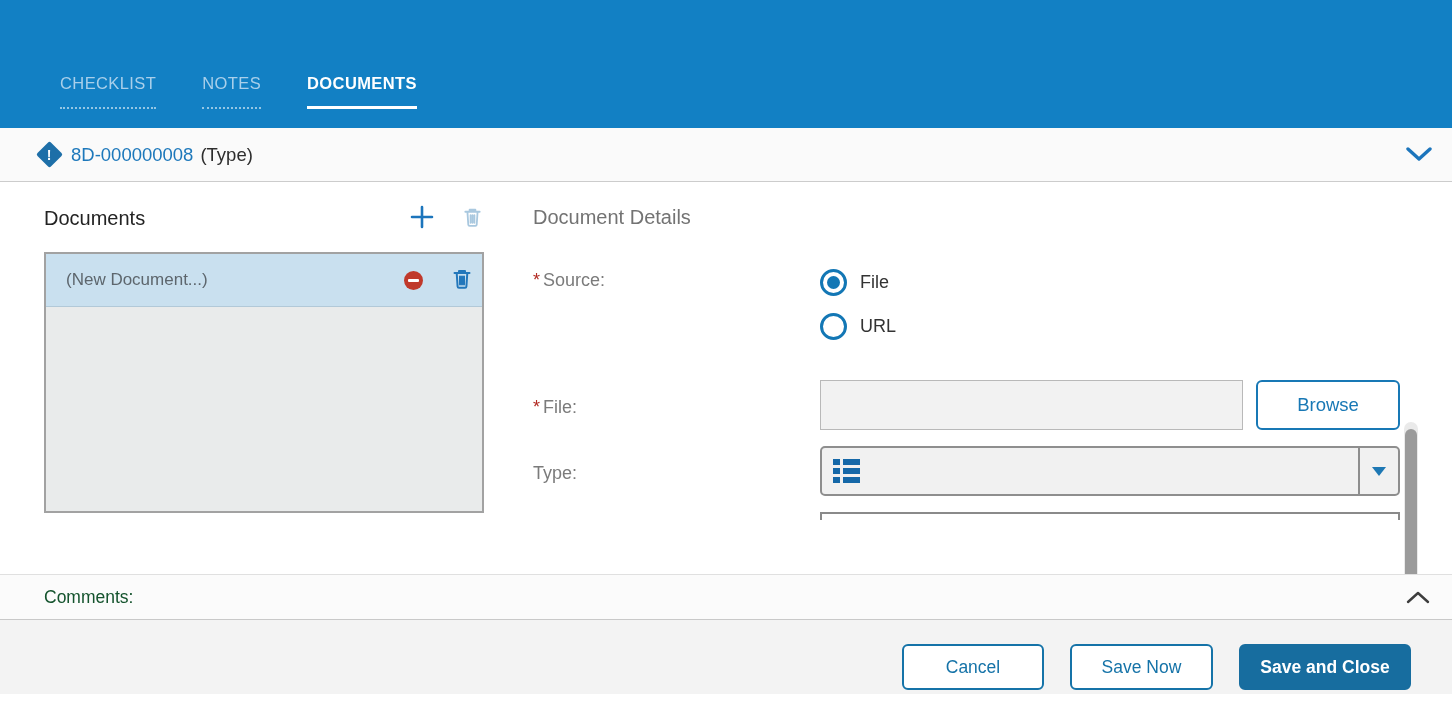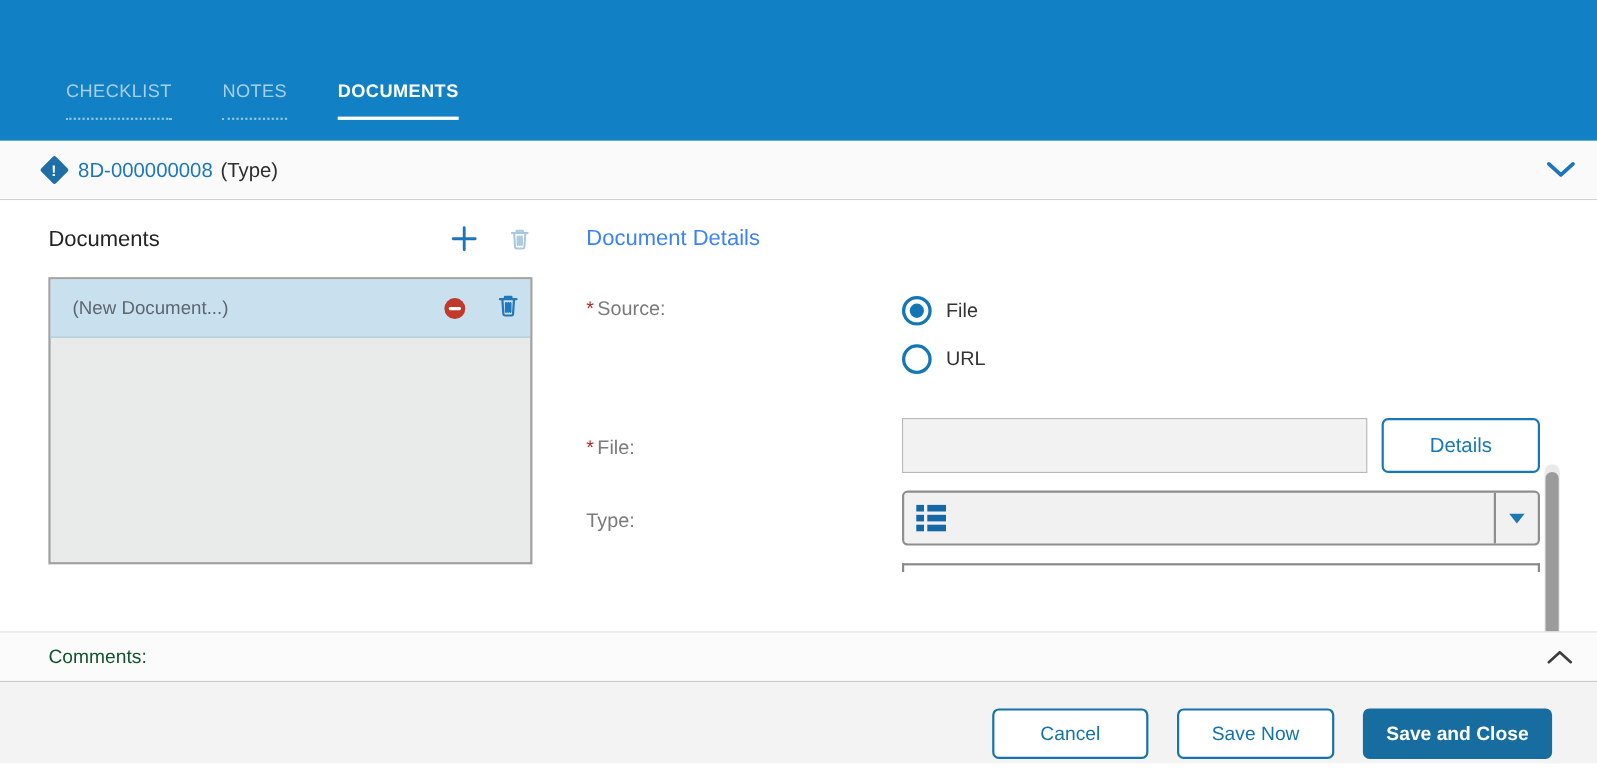--- a/index.html
+++ b/index.html
@@ -53,21 +53,21 @@
     display:flex; align-items:center; padding:0 8px 0 20px;
   }
   .doc-item-label { color:#5d666d; font-size:17px; flex:1; }
   .minus-circle {
     width:19px; height:19px; border-radius:50%; background:#c0392b;
     display:flex; align-items:center; justify-content:center; margin-right:27px; flex:none;
   }
   .minus-circle i { display:block; width:11px; height:3px; background:#ffffff; border-radius:1px; }
 
   .details-panel { position:absolute; left:533px; top:0; width:880px; height:392px; }
-  .details-title { position:absolute; left:0; top:24px; font-size:20px; color:#3b82f6; }
+  .details-title { position:absolute; left:0; top:24px; font-size:20px; color:#737373; }
   .form-label {
     position:absolute; width:275px; left:0; 
     font-size:18px; color:#7b7b7b;
   }
   .req { color:#b22a22; font-size:18px; margin-right:3px; }
   .lbl-source { top:88px; }
   .lbl-file { top:215px; }
   .lbl-type { top:281px; }
 
   .radio-row { position:absolute; left:287px; display:flex; align-items:center; gap:13px; cursor:pointer;justify-content:flex-end; }
@@ -220,21 +220,21 @@
       </div>
       <div class="radio-row radio-url">
         <span class="radio"></span>
         <span class="radio-label">URL</span>
       </div>
 
       <div class="form-label lbl-file">
         <span class="req">*</span><span>File:</span>
       </div>
       <input class="file-input" type="text" value="" style="">
-      <button class="browse-btn">Details</button>
+      <button class="browse-btn">Browse</button>
 
       <div class="form-label lbl-type">
         <span>Type:</span>
       </div>
       <div class="type-select">
         <span class="list-glyph">
             <i></i>
             <i></i>
             <i></i>
             <i></i>

